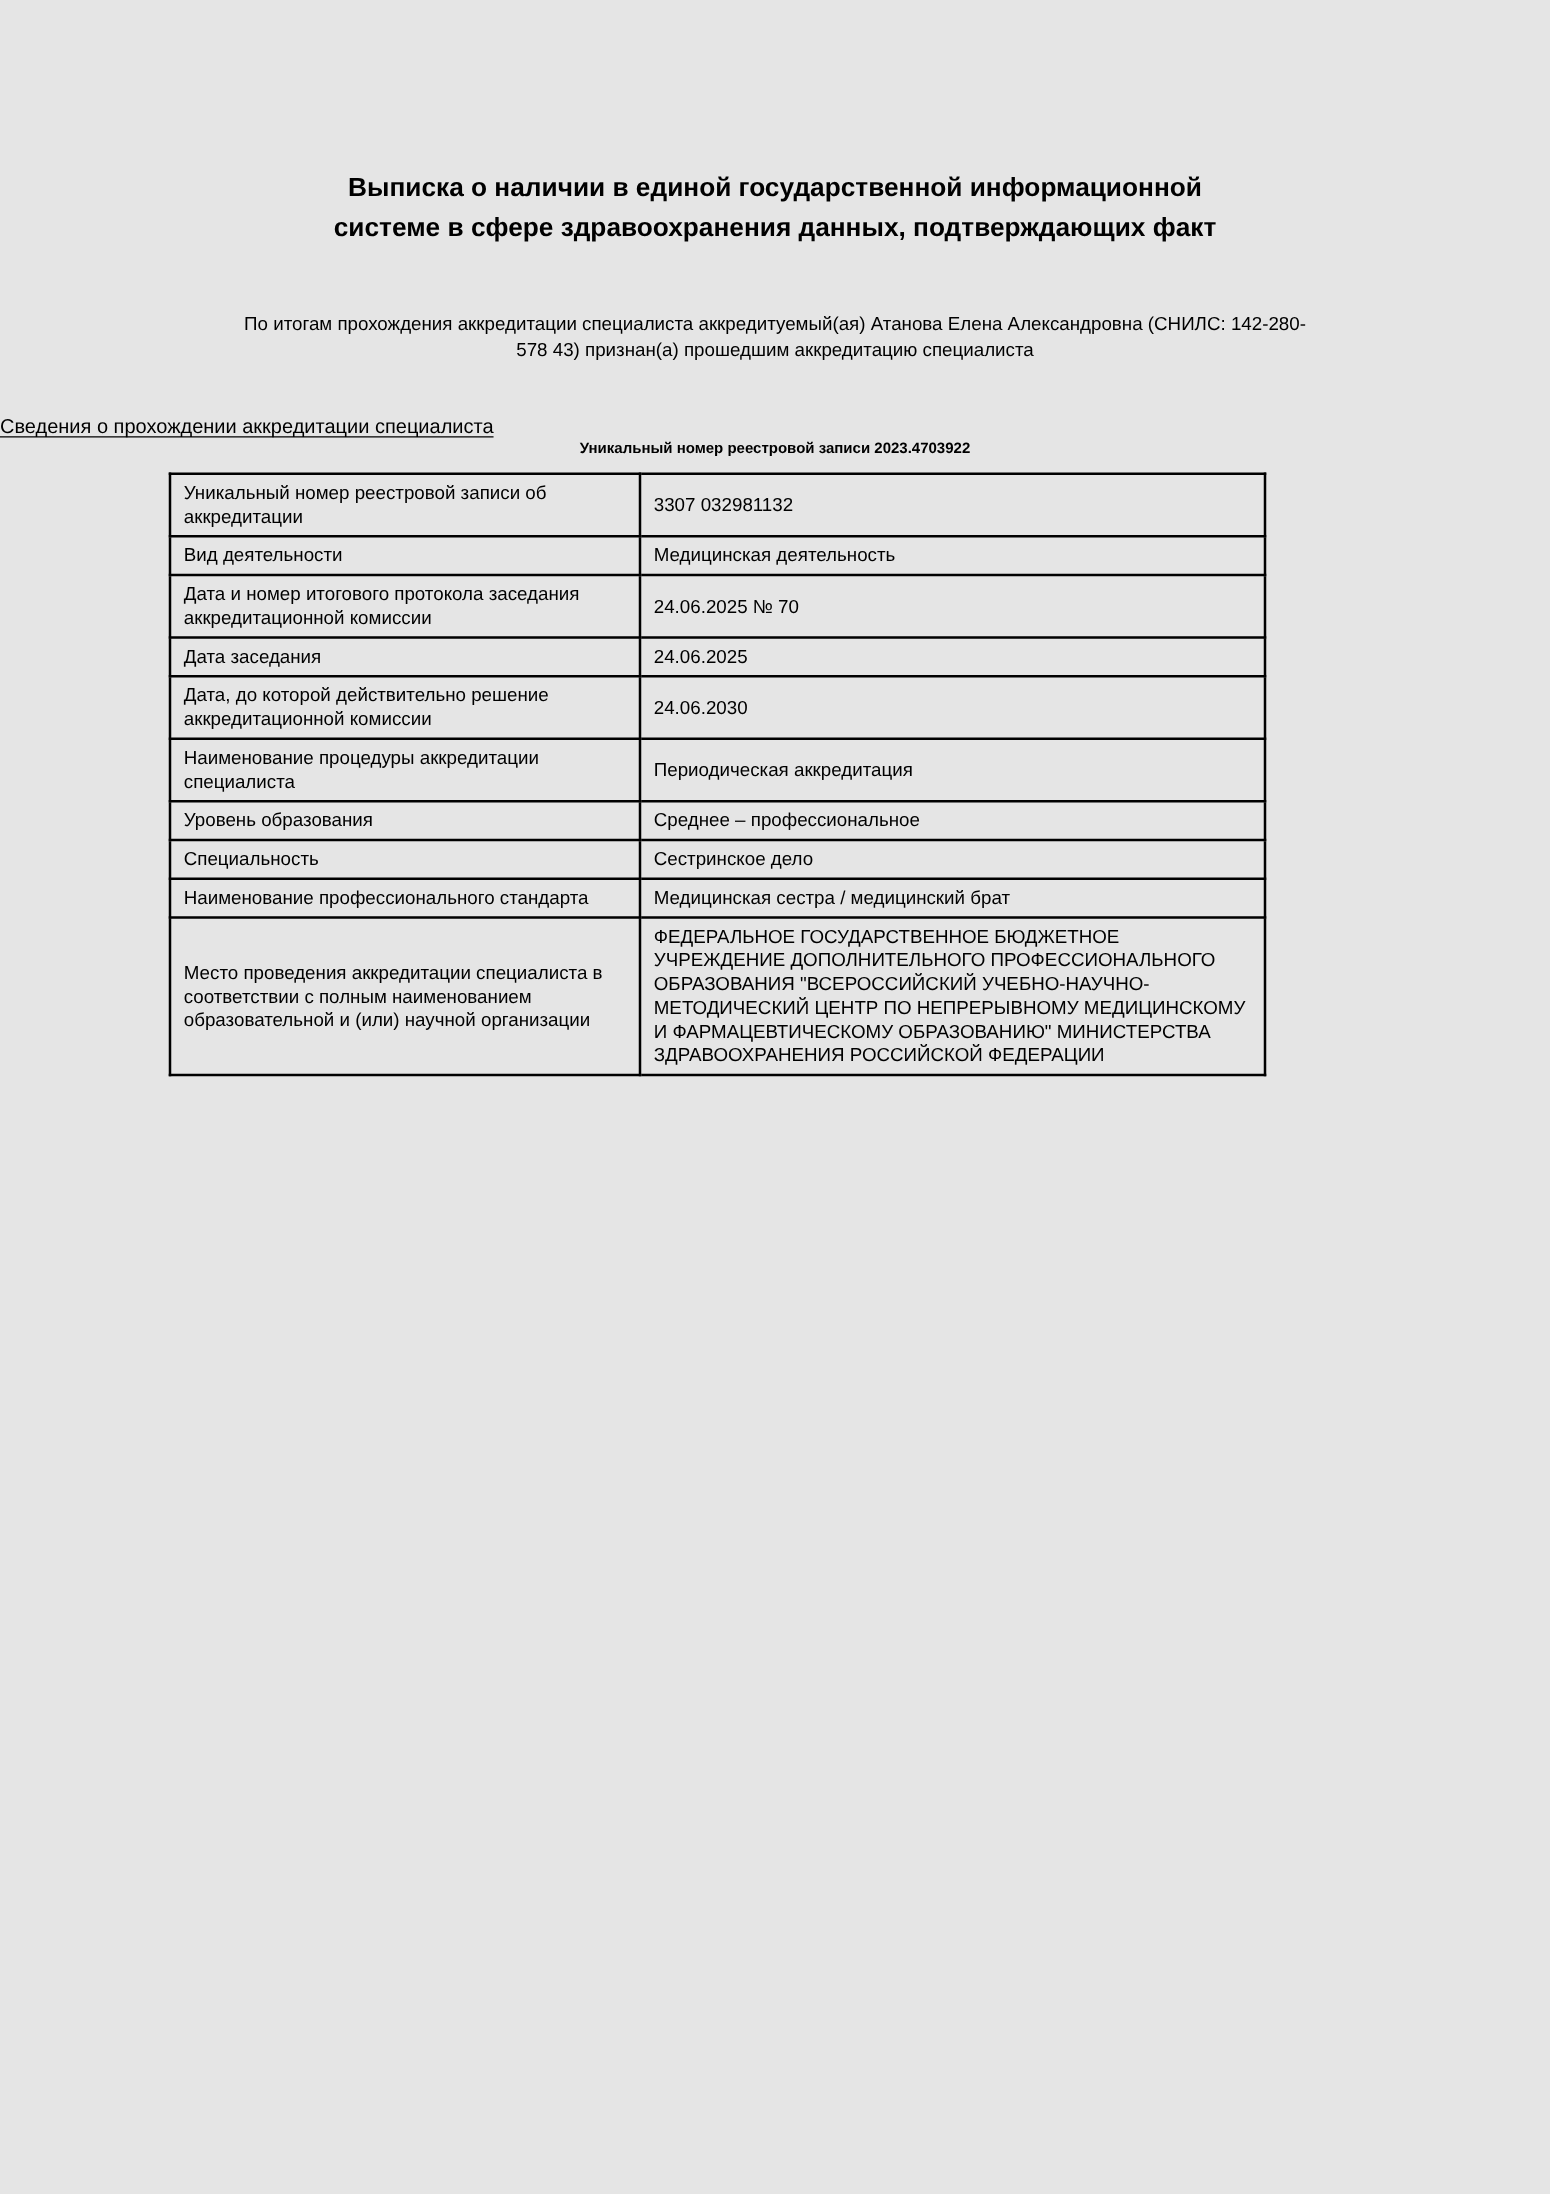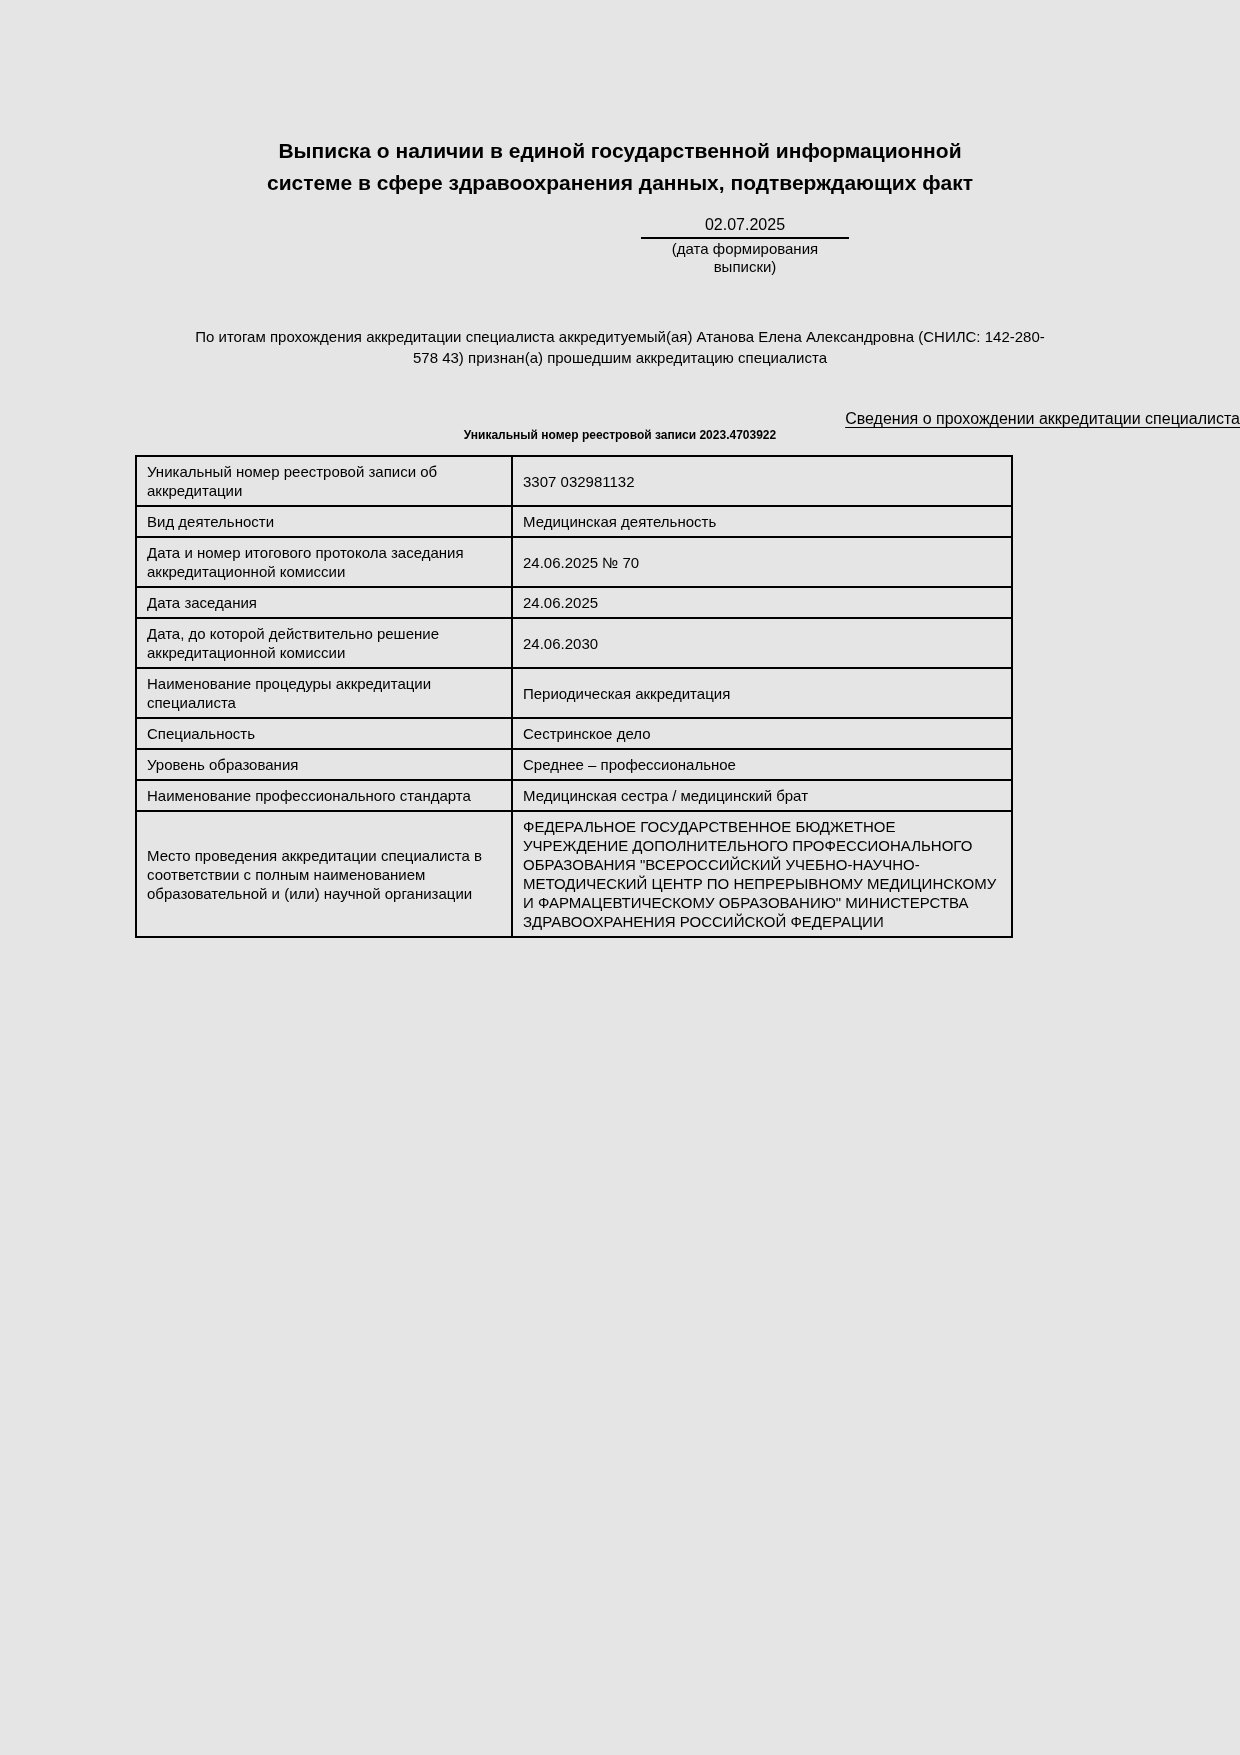--- a/index.html
+++ b/index.html
@@ -45,21 +45,21 @@
   }
   .intro {
     margin: 50px auto 0;
     width: 850px;
     text-align: center;
     font-size: 15px;
     line-height: 21px;
   }
   .section-title {
     margin-top: 42px;
-    text-align: right;
+    text-align: left;
     font-size: 16px;
   }
   .section-title span {
     text-decoration: underline;
     text-underline-offset: 3px;
   }
   .registry-heading {
     text-align: center;
     font-size: 12px;
     font-weight: bold;
@@ -84,24 +84,20 @@
 </head>
 <body>
 
 <div class="page">
 
   <div class="doc-title">
     <div>Выписка о наличии в единой государственной информационной</div>
     <div>системе в сфере здравоохранения данных, подтверждающих факт</div>
   </div>
 
-  <div class="date-block">
-    <span class="date-value">02.07.2025</span>
-    <span class="date-caption">(дата формирования выписки)</span>
-  </div>
 
   <div class="intro">По итогам прохождения аккредитации специалиста аккредитуемый(ая) Атанова Елена Александровна (СНИЛС: 142-280-578 43) признан(а) прошедшим аккредитацию специалиста</div>
 
   <div class="section-title">
     <span>Сведения о прохождении аккредитации специалиста</span>
   </div>
 
   <div class="registry-heading">Уникальный номер реестровой записи 2023.4703922</div>
 
   <table class="acc-table">
@@ -124,26 +120,26 @@
       </tr>
       <tr>
         <td class="cell-label">Дата, до которой действительно решение аккредитационной комиссии</td>
         <td class="cell-value">24.06.2030</td>
       </tr>
       <tr>
         <td class="cell-label">Наименование процедуры аккредитации специалиста</td>
         <td class="cell-value">Периодическая аккредитация</td>
       </tr>
       <tr>
+        <td class="cell-label">Уровень образования</td>
+        <td class="cell-value">Среднее – профессиональное</td>
+      </tr>
+      <tr>
         <td class="cell-label">Специальность</td>
         <td class="cell-value">Сестринское дело</td>
-      </tr>
-      <tr>
-        <td class="cell-label">Уровень образования</td>
-        <td class="cell-value">Среднее – профессиональное</td>
       </tr>
       <tr>
         <td class="cell-label">Наименование профессионального стандарта</td>
         <td class="cell-value">Медицинская сестра / медицинский брат</td>
       </tr>
       <tr>
         <td class="cell-label">Место проведения аккредитации специалиста в соответствии с полным наименованием образовательной и (или) научной организации</td>
         <td class="cell-value">ФЕДЕРАЛЬНОЕ ГОСУДАРСТВЕННОЕ БЮДЖЕТНОЕ УЧРЕЖДЕНИЕ ДОПОЛНИТЕЛЬНОГО ПРОФЕССИОНАЛЬНОГО ОБРАЗОВАНИЯ "ВСЕРОССИЙСКИЙ УЧЕБНО-НАУЧНО-МЕТОДИЧЕСКИЙ ЦЕНТР ПО НЕПРЕРЫВНОМУ МЕДИЦИНСКОМУ И ФАРМАЦЕВТИЧЕСКОМУ ОБРАЗОВАНИЮ" МИНИСТЕРСТВА ЗДРАВООХРАНЕНИЯ РОССИЙСКОЙ ФЕДЕРАЦИИ</td>
       </tr>
     </tbody>

